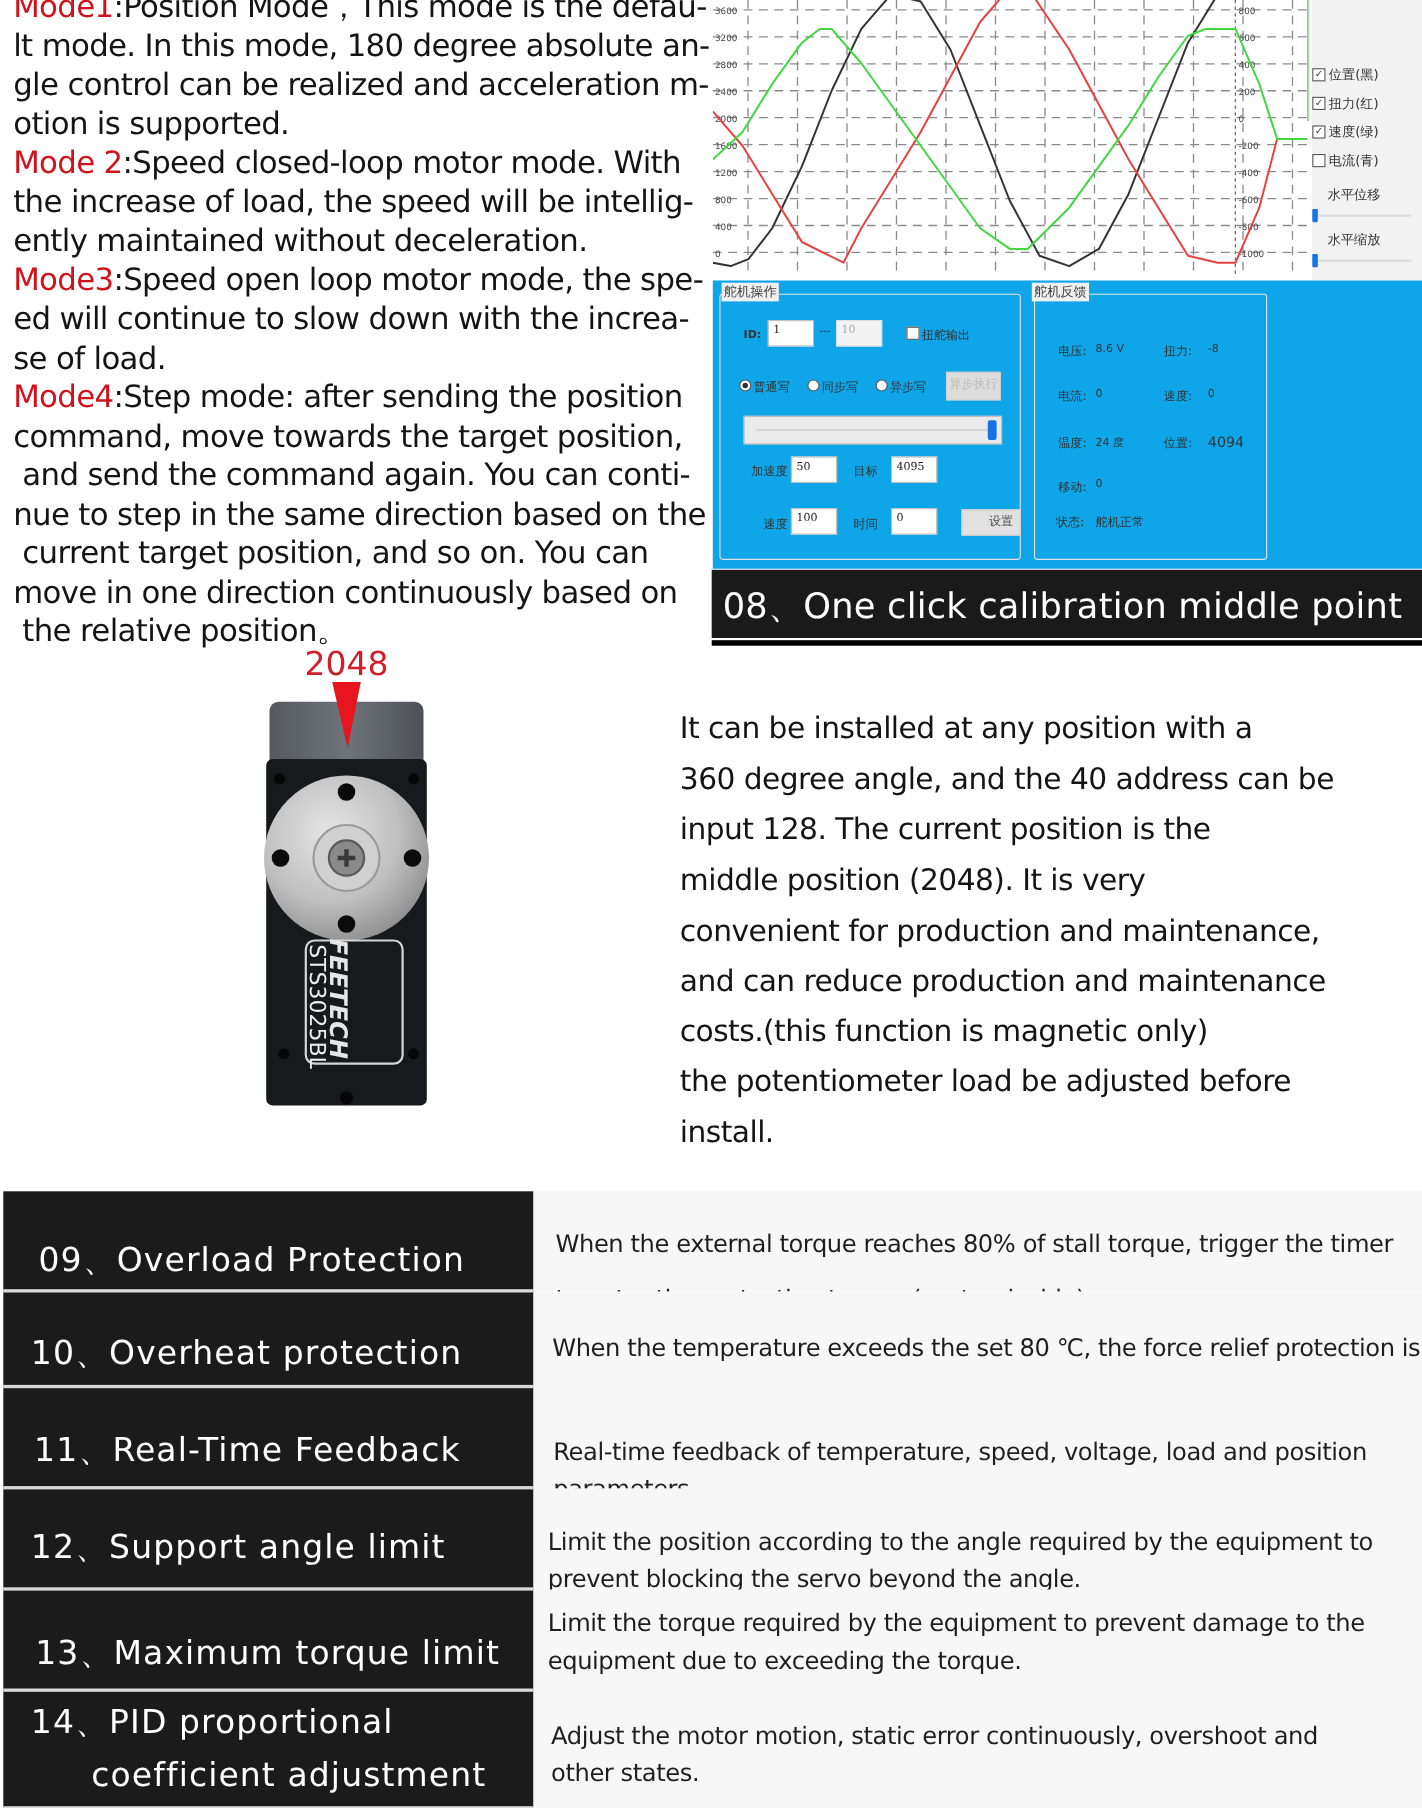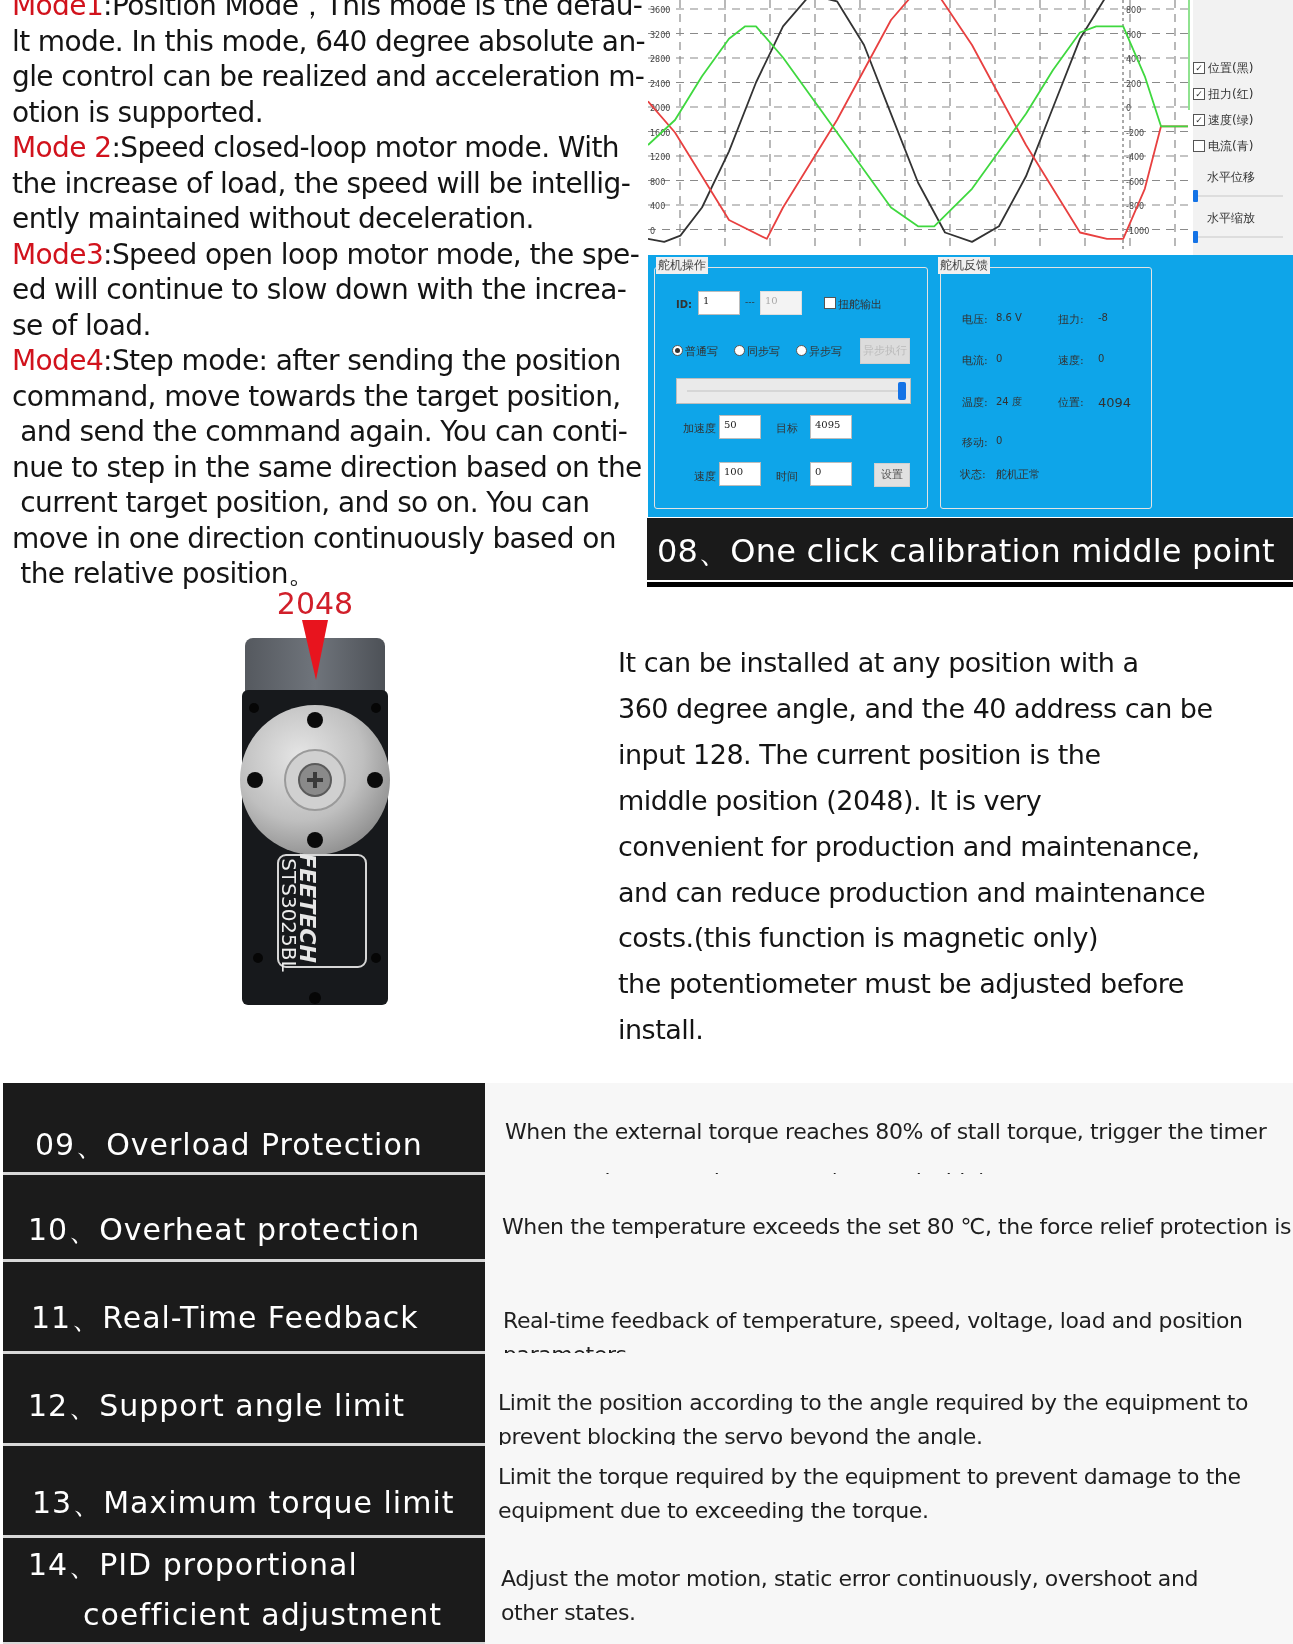--- a/index.html
+++ b/index.html
@@ -67,21 +67,21 @@
   .fsep { position:absolute; left:0; width:482px; height:3px; background:#d8d8d8; }
   .ftitle { position:absolute; color:#fff; font-size:30px; font-family:"DejaVu Sans", sans-serif; white-space:pre; letter-spacing:1px; }
   .fdesc { position:absolute; color:#1e1e1e; font-size:22px; line-height:34px; font-family:"DejaVu Sans", sans-serif; letter-spacing:-0.4px; }
   .fdesc .line { display:block; white-space:pre; }
 </style>
 </head>
 <body>
 
 <div class="abs modes" id="modes">
     <span class="line"><span class="red" style="color: rgb(209, 18, 28);">Mode1</span><span>:Position Mode，This mode is the defau-</span></span>
-    <span class="line"><span>lt mode. In this mode, 640 degree absolute an-</span></span>
+    <span class="line"><span>lt mode. In this mode, 180 degree absolute an-</span></span>
     <span class="line"><span>gle control can be realized and acceleration m-</span></span>
     <span class="line"><span>otion is supported.</span></span>
     <span class="line"><span class="red" style="color: rgb(209, 18, 28);">Mode 2</span><span>:Speed closed-loop motor mode. With</span></span>
     <span class="line"><span>the increase of load, the speed will be intellig-</span></span>
     <span class="line"><span>ently maintained without deceleration.</span></span>
     <span class="line"><span class="red" style="color: rgb(209, 18, 28);">Mode3</span><span>:Speed open loop motor mode, the spe-</span></span>
     <span class="line"><span>ed will continue to slow down with the increa-</span></span>
     <span class="line"><span>se of load.</span></span>
     <span class="line"><span class="red" style="color: rgb(209, 18, 28);">Mode4</span><span>:Step mode: after sending the position</span></span>
     <span class="line"><span>command, move towards the target position,</span></span>
@@ -196,21 +196,21 @@
 
   <span class="ctl" style="left:35px;top:166px;">加速度</span>
   <div class="inp" style="left:71px;top:160px;width:42px;">50</div>
   <span class="ctl" style="left:128px;top:166px;">目标</span>
   <div class="inp" style="left:162px;top:160px;width:42px;">4095</div>
 
   <span class="ctl" style="left:46px;top:214px;">速度</span>
   <div class="inp" style="left:71px;top:207px;width:42px;">100</div>
   <span class="ctl" style="left:128px;top:214px;">时间</span>
   <div class="inp" style="left:162px;top:207px;width:42px;">0</div>
-  <div class="btn" style="left:226px;top:208px;width:34px;height:22px;line-height:20px;">设置</div>
+  <div class="btn" style="left:226px;top:208px;width:34px;height:22px;line-height:20px;padding-left:18px;">设置</div>
 
   <div class="group" style="left:292px;top:12px;width:210px;height:240px;"></div>
   <div class="group-title" style="left:290px;top:2px;">舵机反馈</div>
 
   <span class="ctl" style="left:314px;top:57px;">电压:</span>
   <span class="ctl" style="left:348px;top:57px;font-size:10px;">8.6 V</span>
   <span class="ctl" style="left:410px;top:57px;">扭力:</span>
   <span class="ctl" style="left:450px;top:57px;font-size:10px;">-8</span>
 
   <span class="ctl" style="left:314px;top:98px;">电流:</span>
@@ -277,21 +277,21 @@
 </div>
 
 <div class="abs s08text" id="s08text">
     <span class="line">It can be installed at any position with a</span>
     <span class="line">360 degree angle, and the 40 address can be</span>
     <span class="line">input 128. The current position is the</span>
     <span class="line">middle position (2048). It is very</span>
     <span class="line">convenient for production and maintenance,</span>
     <span class="line">and can reduce production and maintenance</span>
     <span class="line">costs.(this function is magnetic only)</span>
-    <span class="line">the potentiometer must be adjusted before</span>
+    <span class="line">the potentiometer load be adjusted before</span>
     <span class="line">install.</span>
   </div>
 
 <div class="abs ftable" id="ftable">
     <div class="frow" style="top: 0px; height: 91px;">
       <div class="fleft">
         <span class="ftitle" style="left: 32px; top: 42px;">09、Overload Protection</span>
       </div>
       <div class="fright">
         <div class="fdesc" style="left: 20px; top: 24px; line-height: 50px;">

